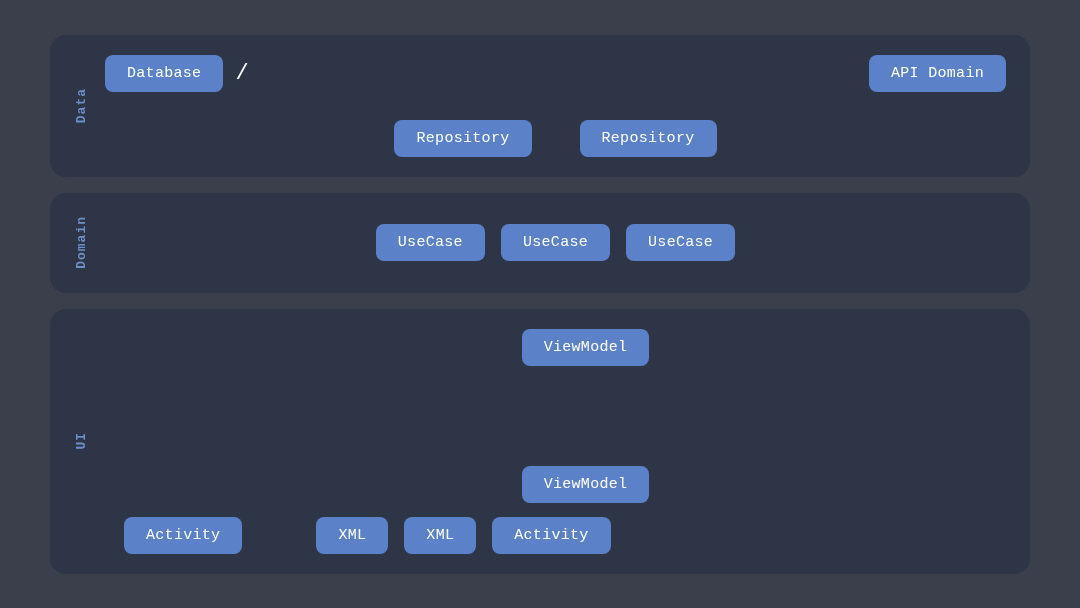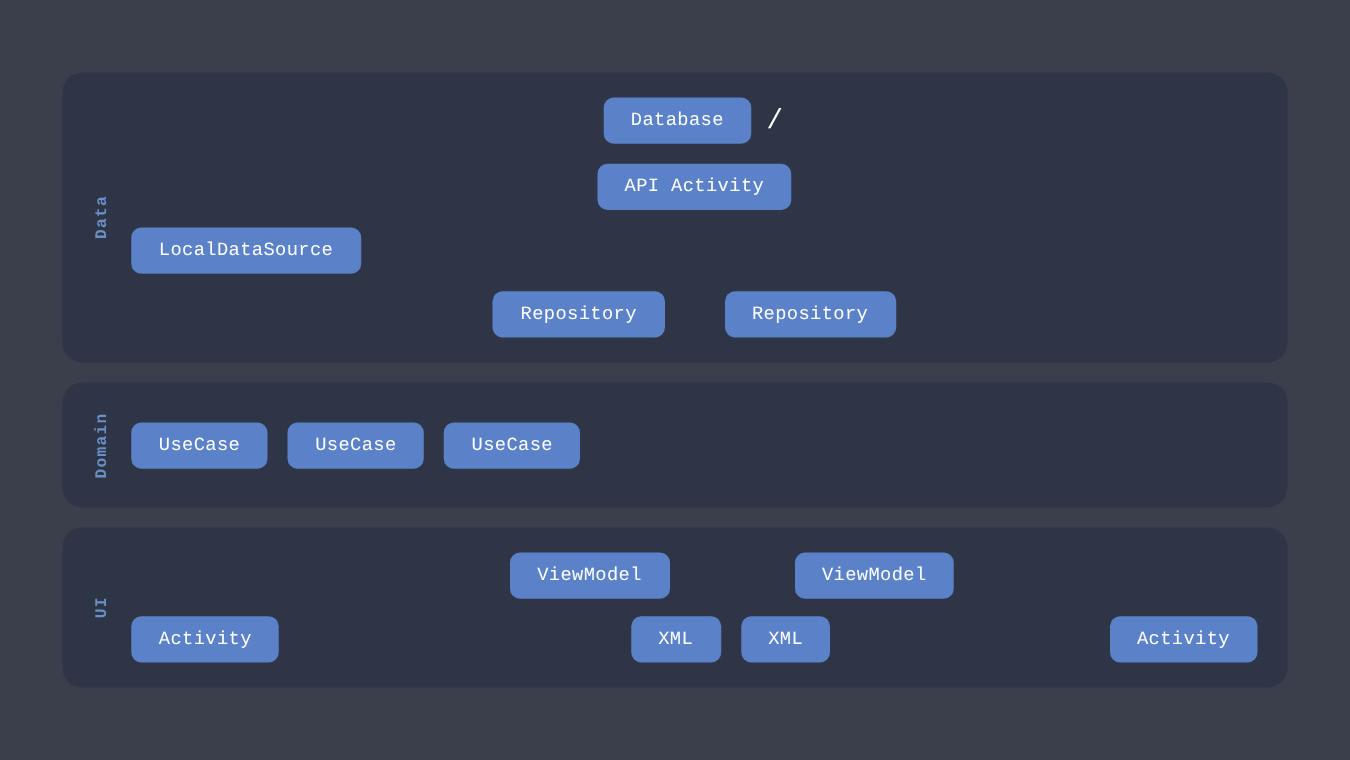--- a/index.html
+++ b/index.html
@@ -78,62 +78,61 @@
   </style>
 </head>
 <body>
 
 <div class="diagram-container">
 
   <div class="layer">
     <div class="layer-label">Data</div>
     <div class="layer-content">
 
-      <div class="chip-row" style="justify-content: flex-start; align-items: center; flex-direction: column;">
+      <div class="chip-row" style="justify-content: space-between; align-items: center;">
         <div style="display:flex; align-items:center; gap:10px;">
           <div class="chip">Database</div>
           <span class="chip-divider">/</span>
         </div>
         <div>
-          <div class="chip">API Activity</div>
+          <div class="chip">API Domain</div>
         </div>
       </div>
 
       <div class="chip-row" style="justify-content: space-between;">
-        <div class="chip">LocalDataSource</div>
       </div>
 
       <div class="chip-row" style="justify-content: center; gap: 48px;">
         <div class="chip">Repository</div>
         <div class="chip">Repository</div>
       </div>
     </div>
   </div>
 
   <div class="layer">
     <div class="layer-label">Domain</div>
     <div class="layer-content">
-      <div class="chip-row" style="justify-content: flex-start; padding: 10px 0;">
+      <div class="chip-row" style="justify-content: center; padding: 10px 0;">
         <div class="chip">UseCase</div>
         <div class="chip">UseCase</div>
         <div class="chip">UseCase</div>
       </div>
     </div>
   </div>
 
   <div class="layer">
     <div class="layer-label">UI</div>
     <div class="layer-content">
 
-      <div class="chip-row" style="justify-content: center; gap: 100px; margin-left: 60px;">
+      <div class="chip-row" style="justify-content: space-between; gap: 100px; margin-left: 60px; flex-direction: column;">
         <div class="chip">ViewModel</div>
         <div class="chip">ViewModel</div>
       </div>
 
-      <div class="chip-row" style="justify-content: space-between;">
+      <div class="chip-row" style="justify-content: flex-start; margin-left: 19px;">
         <div class="chip">Activity</div>
         <div style="display:flex; gap:16px; margin-left: 40px; padding-left: 18px;">
           <div class="chip">XML</div>
           <div class="chip">XML</div>
         </div>
         <div class="chip">Activity</div>
       </div>
     </div>
   </div>
 

